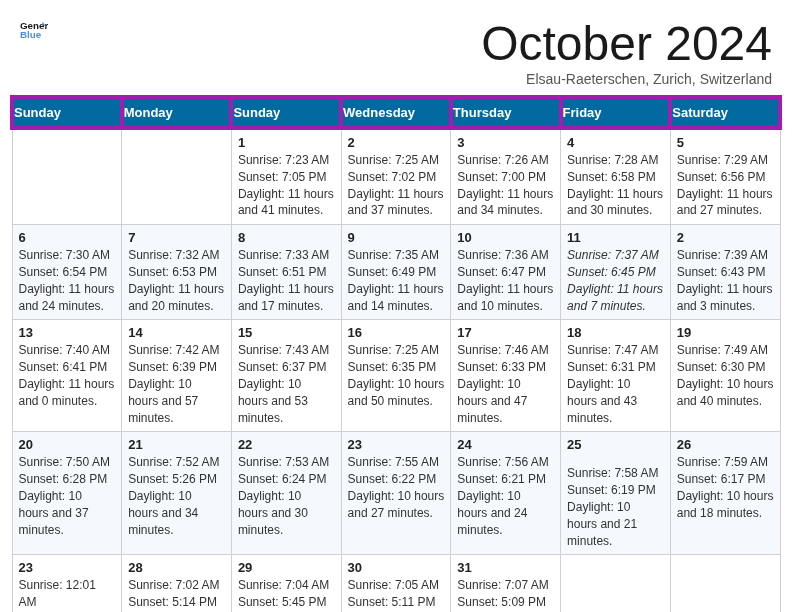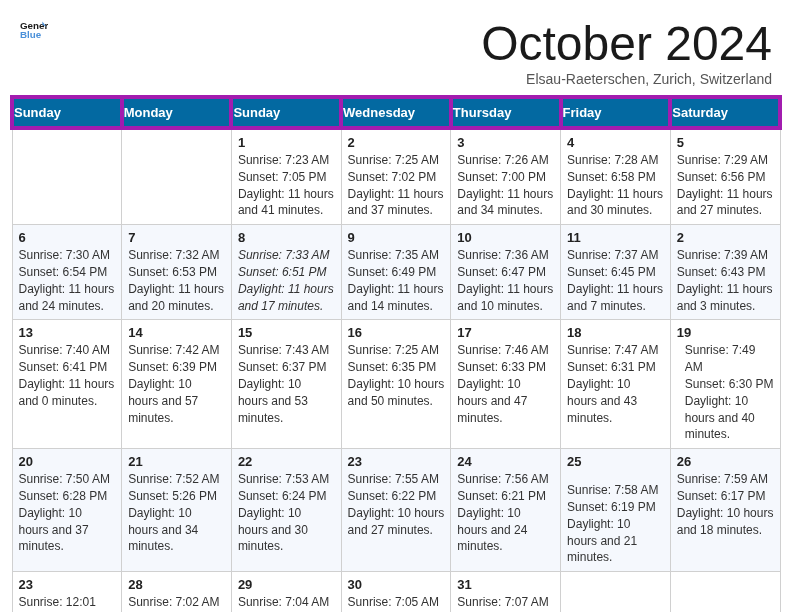--- a/index.html
+++ b/index.html
@@ -159,39 +159,39 @@
 Daylight: 11 hours and 24 minutes.</div>
         </td>
         <td>
           <span class="day-number">7</span>
           <div class="cell-info" style="white-space: pre-line;">Sunrise: 7:32 AM
 Sunset: 6:53 PM
 Daylight: 11 hours and 20 minutes.</div>
         </td>
         <td>
           <span class="day-number">8</span>
-          <div class="cell-info" style="white-space: pre-line; font-style: italic;">Sunrise: 7:33 AM
+          <div class="cell-info" style="white-space: pre-line;">Sunrise: 7:33 AM
 Sunset: 6:51 PM
 Daylight: 11 hours and 17 minutes.</div>
         </td>
         <td>
           <span class="day-number">9</span>
           <div class="cell-info" style="white-space: pre-line;">Sunrise: 7:35 AM
 Sunset: 6:49 PM
 Daylight: 11 hours and 14 minutes.</div>
         </td>
         <td>
           <span class="day-number">10</span>
           <div class="cell-info" style="white-space: pre-line;">Sunrise: 7:36 AM
 Sunset: 6:47 PM
 Daylight: 11 hours and 10 minutes.</div>
         </td>
         <td>
           <span class="day-number">11</span>
-          <div class="cell-info" style="white-space: pre-line;">Sunrise: 7:37 AM
+          <div class="cell-info" style="white-space: pre-line; font-style: italic;">Sunrise: 7:37 AM
 Sunset: 6:45 PM
 Daylight: 11 hours and 7 minutes.</div>
         </td>
         <td>
           <span class="day-number">2</span>
           <div class="cell-info" style="white-space: pre-line;">Sunrise: 7:39 AM
 Sunset: 6:43 PM
 Daylight: 11 hours and 3 minutes.</div>
         </td>
       </tr>
@@ -227,21 +227,21 @@
 Daylight: 10 hours and 47 minutes.</div>
         </td>
         <td>
           <span class="day-number">18</span>
           <div class="cell-info" style="white-space: pre-line;">Sunrise: 7:47 AM
 Sunset: 6:31 PM
 Daylight: 10 hours and 43 minutes.</div>
         </td>
         <td>
           <span class="day-number">19</span>
-          <div class="cell-info" style="white-space: pre-line; margin-left: 8px;">Sunrise: 7:49 AM
+          <div class="cell-info" style="white-space: pre-line;">Sunrise: 7:49 AM
 Sunset: 6:30 PM
 Daylight: 10 hours and 40 minutes.</div>
         </td>
       </tr>
       <tr>
         <td>
           <span class="day-number">20</span>
           <div class="cell-info" style="white-space: pre-line;">Sunrise: 7:50 AM
 Sunset: 6:28 PM
 Daylight: 10 hours and 37 minutes.</div>

